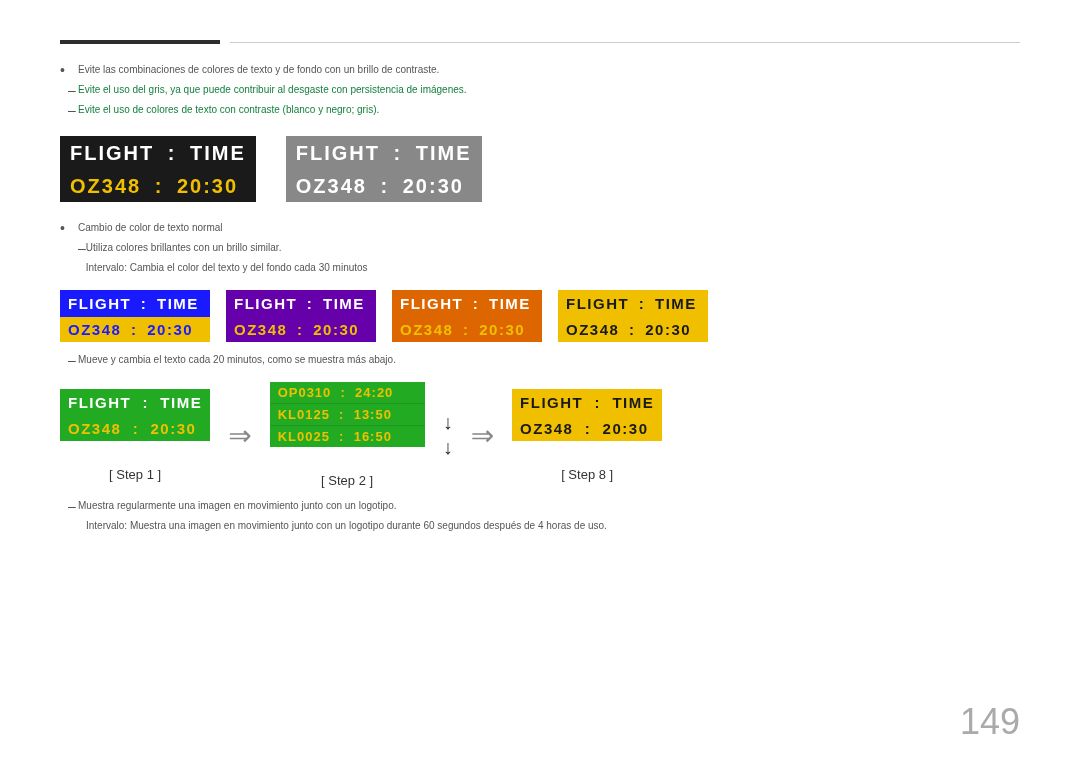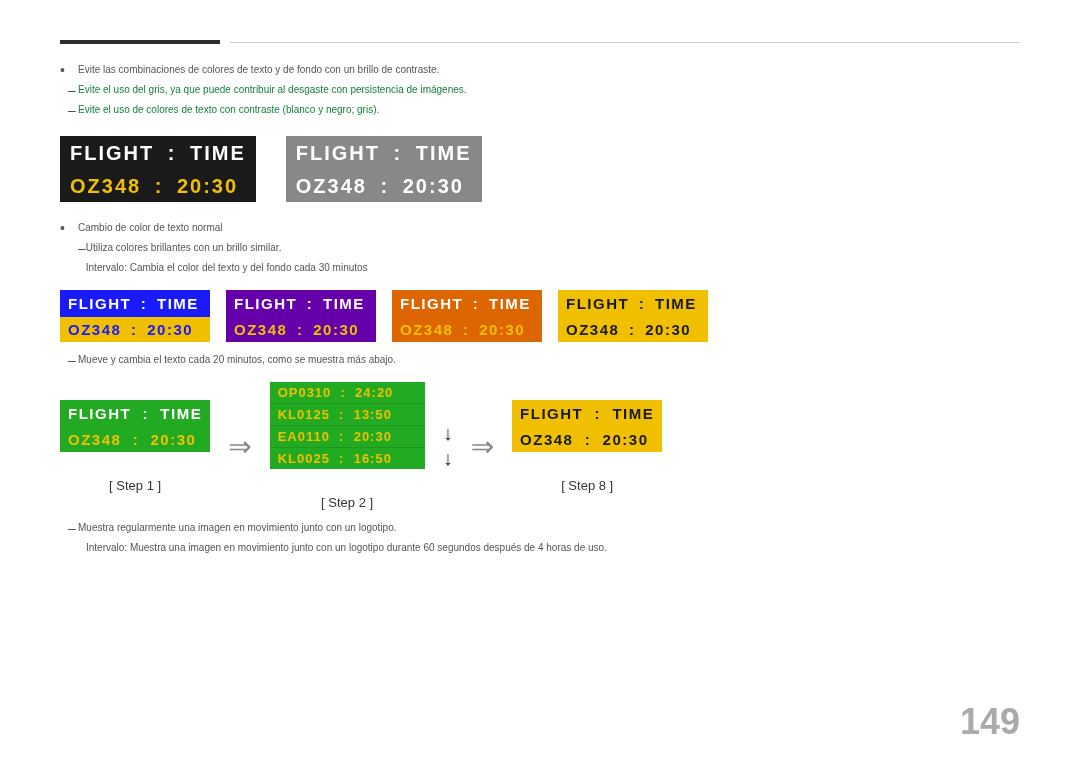--- a/index.html
+++ b/index.html
@@ -272,21 +272,21 @@
       margin-top: 10px;
     }
 
     
     .page-number {
       position: absolute;
       bottom: 20px;
       right: 60px;
       font-size: 36px;
       color: #aaa;
-      font-weight: 700;
+      font-weight: 400;
     }
 
     .colon {
       font-weight: 900;
     }
   </style>
 </head>
 <body>
 
 <div class="page-container">
@@ -424,21 +424,20 @@
       </div>
       <div class="step-label">[ Step 1 ]</div>
     </div>
 
     <div class="arrow-right">⇒</div>
 
     <div class="step-block">
       <div class="step2-box">
         <div class="step2-row">OP0310 &nbsp;: &nbsp;24:20</div>
         <div class="step2-row">KL0125 &nbsp;: &nbsp;13:50</div>
-        <div class="step2-row">EA0110 &nbsp;: &nbsp;20:30</div>
         <div class="step2-row">KL0025 &nbsp;: &nbsp;16:50</div>
       </div>
       <div class="step-label">[ Step 2 ]</div>
     </div>
 
     <div class="arrow-down">
       <span>↓</span>
       <span>↓</span>
     </div>
 

